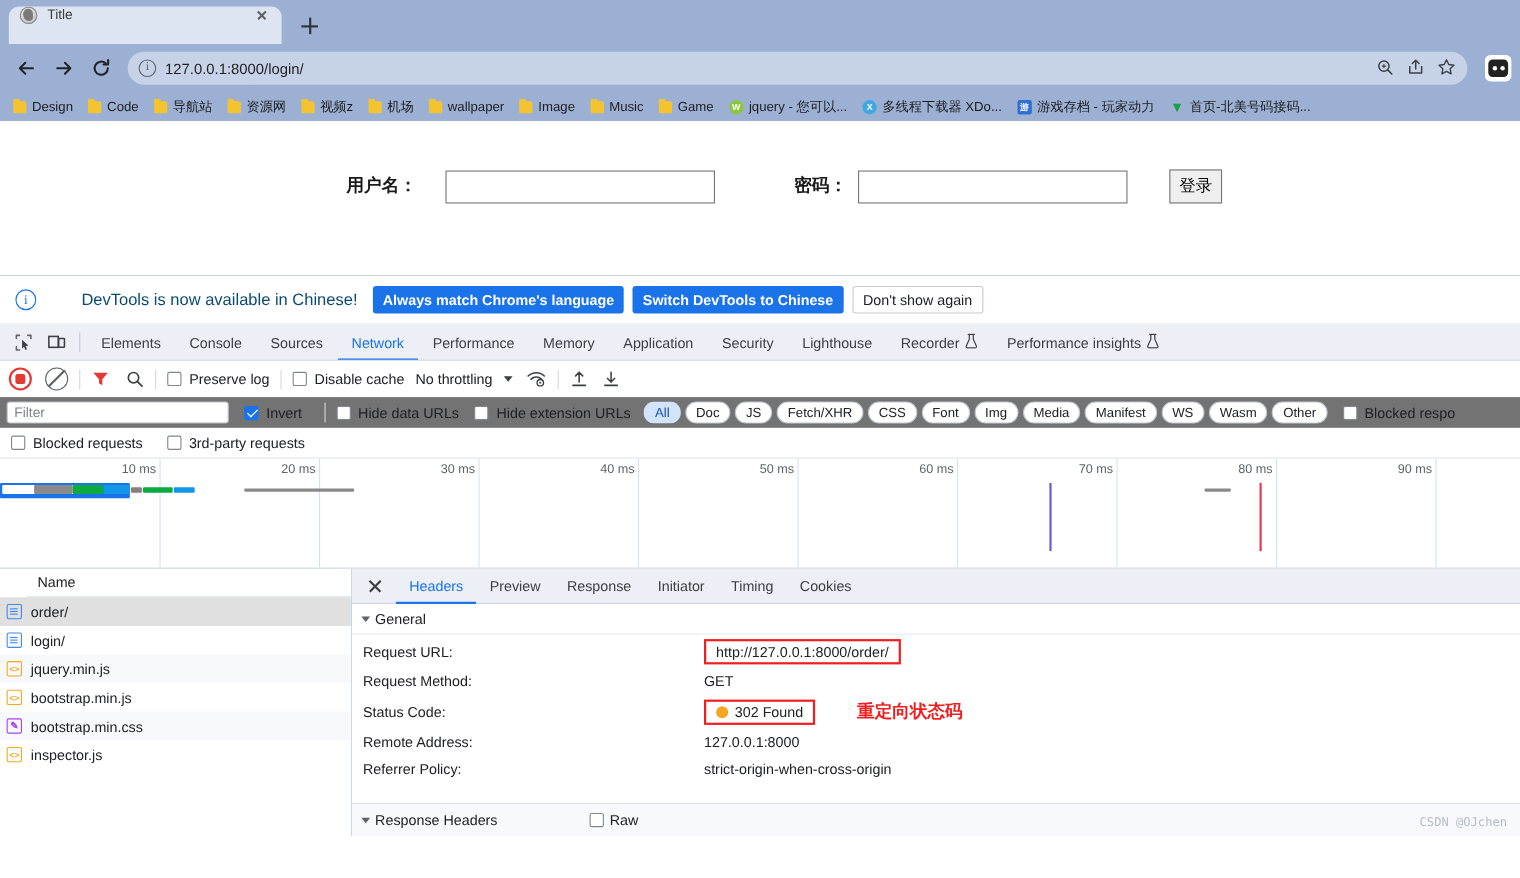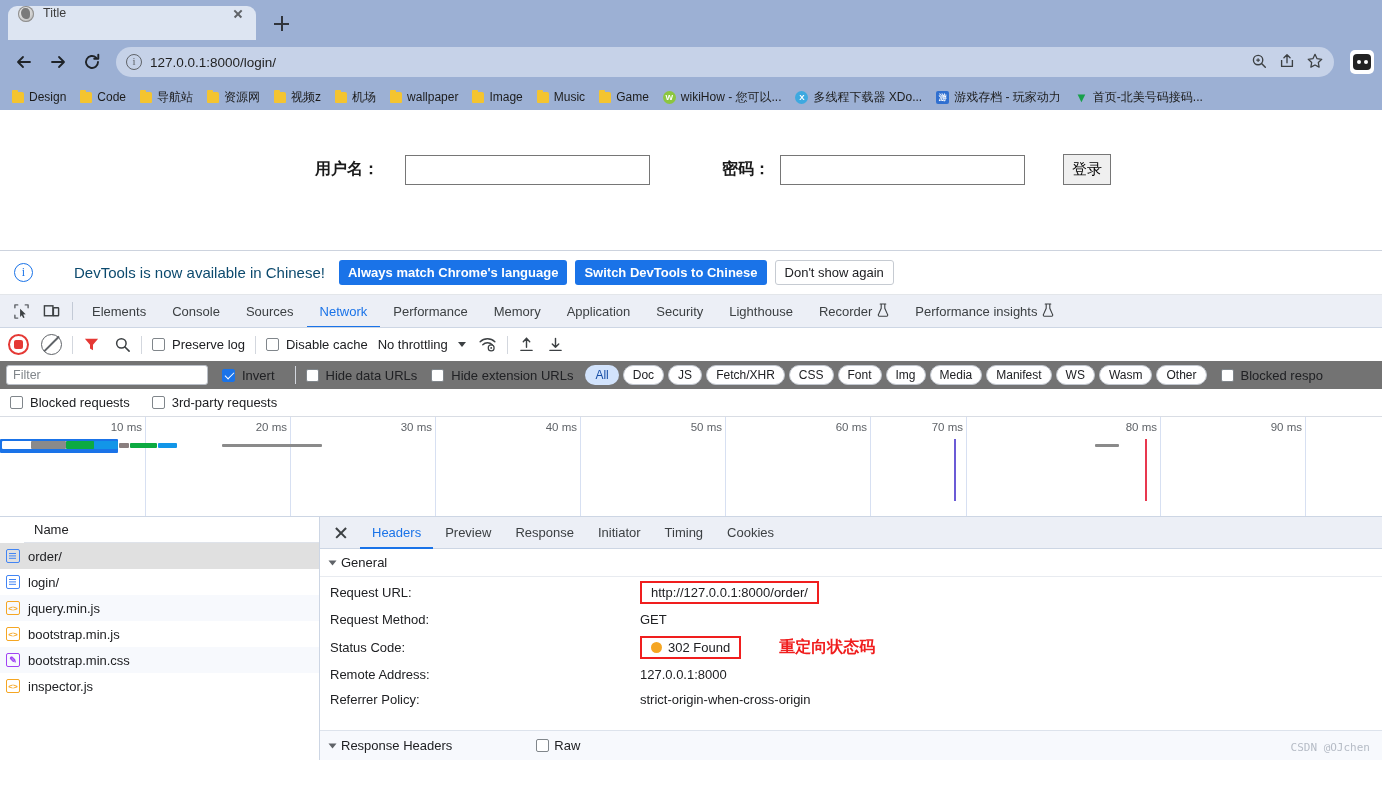--- a/index.html
+++ b/index.html
@@ -287,21 +287,21 @@
     <div class="bm">
         <span class="folder-ico"></span>
         <span class="bm-label">Music</span>
       </div>
     <div class="bm">
         <span class="folder-ico"></span>
         <span class="bm-label">Game</span>
       </div>
     <div class="bm">
         <span class="ico-sq" style="background:#8cc63f;border-radius:50%;">W</span>
-        <span class="bm-label">wikiHow - 您可以...</span>
+        <span class="bm-label">jquery - 您可以...</span>
       </div>
     <div class="bm">
         <span class="ico-sq" style="background:#3da9e0;border-radius:50%;">X</span>
         <span class="bm-label">多线程下载器 XDo...</span>
       </div>
     <div class="bm">
         <span class="ico-sq" style="background:#2f6fd0;">游</span>
         <span class="bm-label">游戏存档 - 玩家动力</span>
       </div>
     <div class="bm">
@@ -485,21 +485,21 @@
         </div>
       <div class="ov-tick" style="left:580px;">
           <span>40 ms</span>
         </div>
       <div class="ov-tick" style="left:725px;">
           <span>50 ms</span>
         </div>
       <div class="ov-tick" style="left:870px;">
           <span>60 ms</span>
         </div>
-      <div class="ov-tick" style="left:966px;">
+      <div class="ov-tick" style="left:1015px;">
           <span>70 ms</span>
         </div>
       <div class="ov-tick" style="left:1160px;">
           <span>80 ms</span>
         </div>
       <div class="ov-tick" style="left:1305px;">
           <span>90 ms</span>
         </div>
     </div>
 

